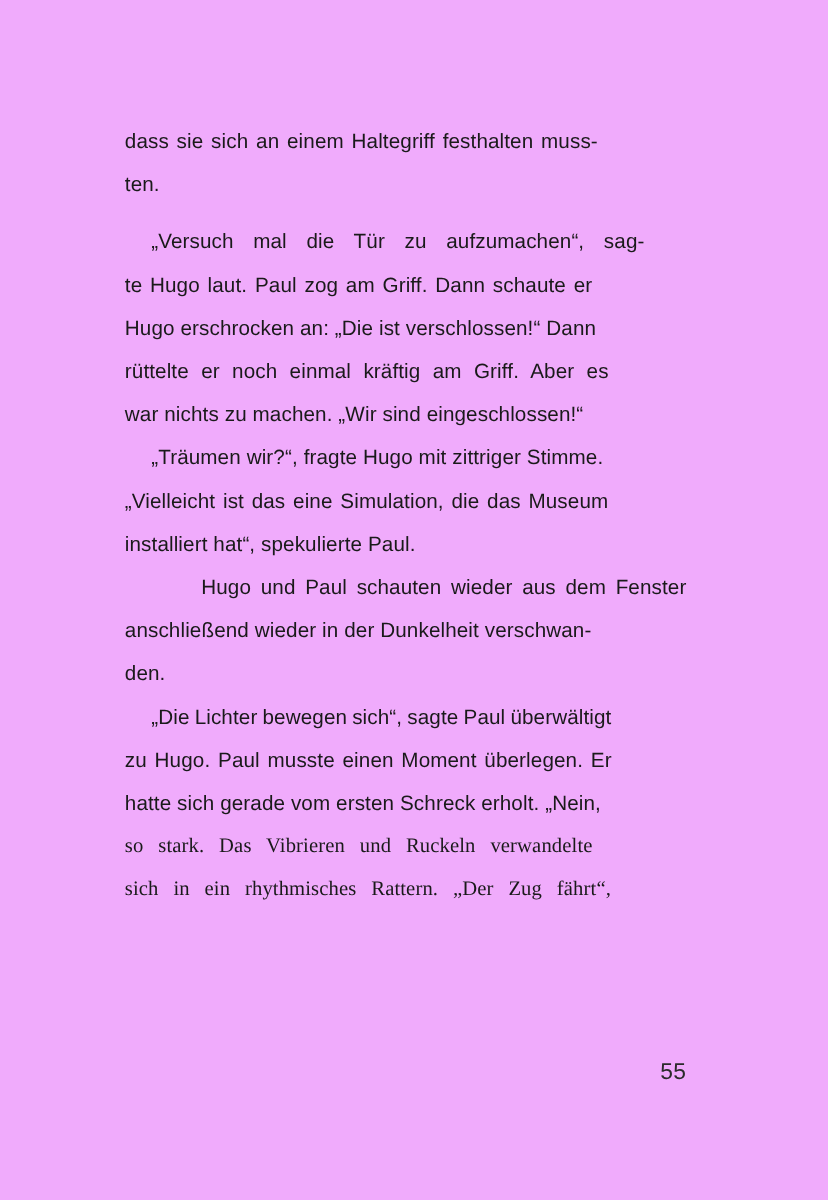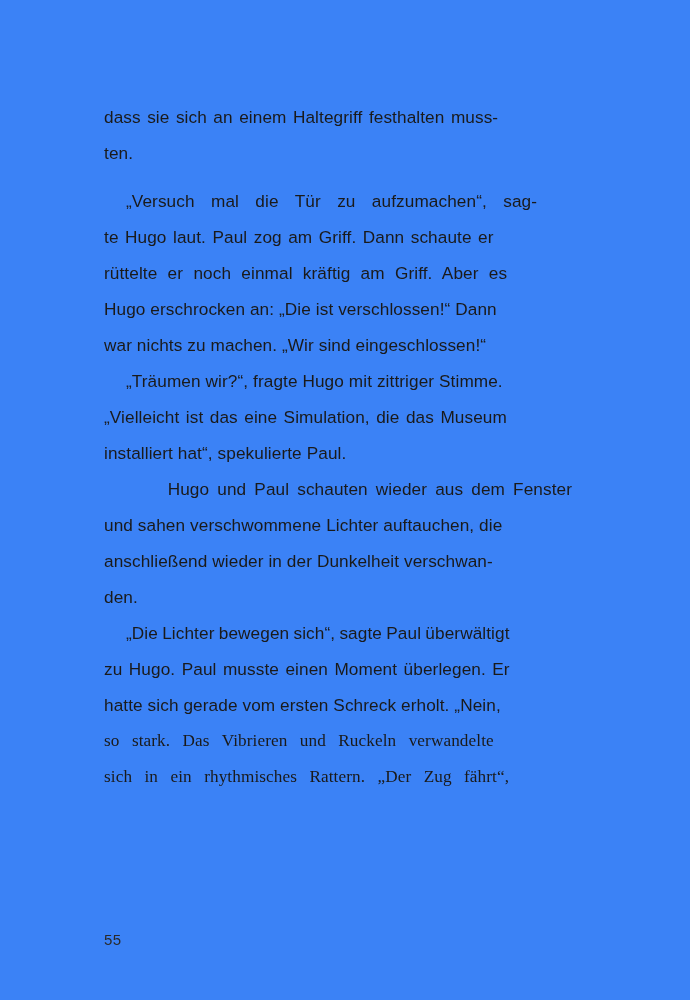--- a/index.html
+++ b/index.html
@@ -15,21 +15,21 @@
     overflow: hidden;
     position: relative;
   }
 
   #book-page {
     position: absolute;
     left: 0;
     top: 0;
     width: 690px;
     height: 1000px;
-    background: #3b82f6;
+    background: #f0abfc;
   }
 
   #text-column {
     position: absolute;
     left: 104px;
     top: 99px;
     width: 468px;
   }
 
   .paragraph {
@@ -55,57 +55,57 @@
   .j-wide3   { word-spacing: 5.4px; }
   .j-wide4   { word-spacing: 8.0px; font-family: Liberation Serif, serif; }
   .j-wide5   { word-spacing: 11.5px; margin-top: 12px; }
   .j-last    { word-spacing: 0px; }
 
   .indent { padding-left: 22px; }
 
   #page-number {
     position: absolute;
     left: 104px;
-    top: 930px;
+    top: 884px;
     width: 468px;
-    font-size: 15px;
+    text-align: right;
+    font-size: 19px;
     line-height: 20px;
     color: #2a2a2a;
     letter-spacing: 0.3px;
   }
 </style>
 </head>
 <body>
 
 <div id="book-page">
 
   <div id="text-column">
 
     <p class="paragraph">
       <span class="text-line j-wide1">dass sie sich an einem Haltegriff festhalten muss-</span>
       <span class="text-line j-last">ten.</span>
     </p>
 
     <p class="paragraph">
       <span class="text-line j-wide5 indent">„Versuch mal die Tür zu aufzumachen“, sag-</span>
       <span class="text-line j-wide1">te Hugo laut. Paul zog am Griff. Dann schaute er</span>
+      <span class="text-line j-normal">Hugo erschrocken an: „Die ist verschlossen!“ Dann</span>
       <span class="text-line j-wide3">rüttelte er noch einmal kräftig am Griff. Aber es</span>
-      <span class="text-line j-normal">Hugo erschrocken an: „Die ist verschlossen!“ Dann</span>
       <span class="text-line j-normal">war nichts zu machen. „Wir sind eingeschlossen!“</span>
     </p>
 
     <p class="paragraph">
       <span class="text-line j-normal indent">„Träumen wir?“, fragte Hugo mit zittriger Stimme.</span>
       <span class="text-line j-wide1">„Vielleicht ist das eine Simulation, die das Museum</span>
       <span class="text-line j-last">installiert hat“, spekulierte Paul.</span>
     </p>
 
     <p class="paragraph">
       <span class="text-line j-wide2 indent">Hugo und Paul schauten wieder aus dem Fenster</span>
-      <span class="text-line j-normal">und sahen verschwommene Lichter auftauchen, die</span>
       <span class="text-line j-normal">anschließend wieder in der Dunkelheit verschwan-</span>
       <span class="text-line j-last">den.</span>
     </p>
 
     <p class="paragraph">
       <span class="text-line j-tight indent">„Die Lichter bewegen sich“, sagte Paul überwältigt</span>
       <span class="text-line j-wide1">zu Hugo. Paul musste einen Moment überlegen. Er</span>
       <span class="text-line j-normal">hatte sich gerade vom ersten Schreck erholt. „Nein,</span>
     </p>
 

